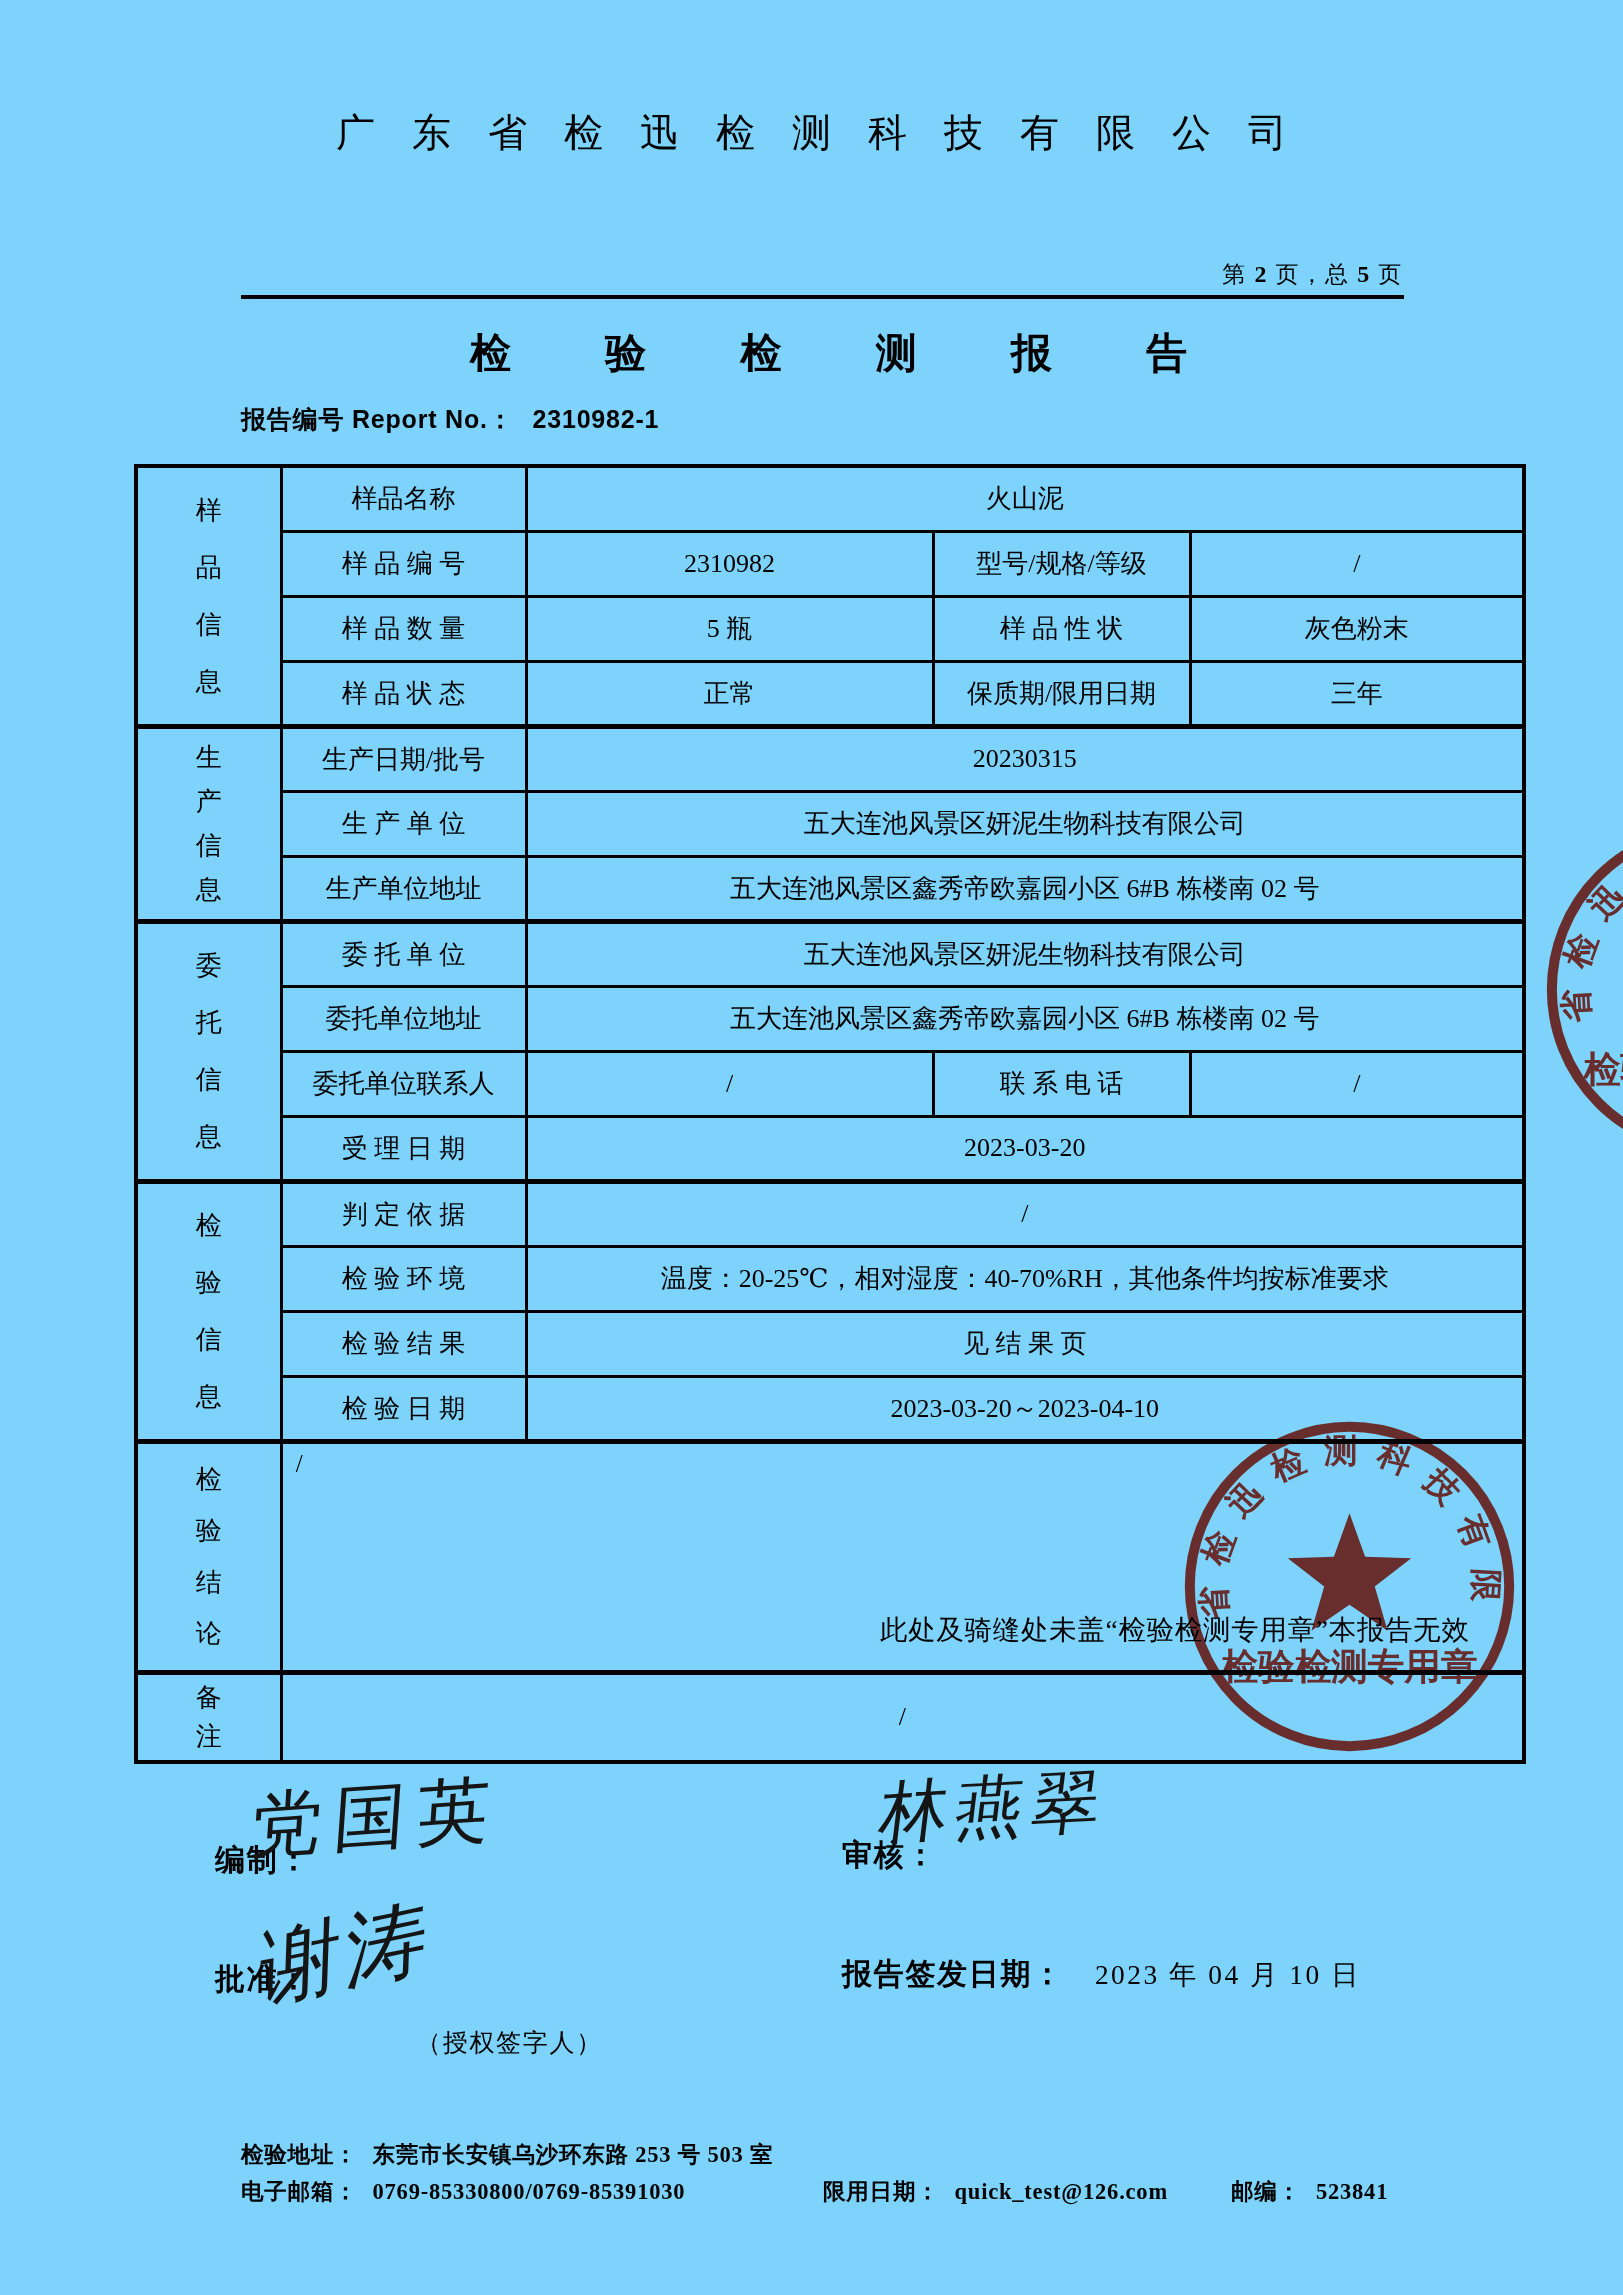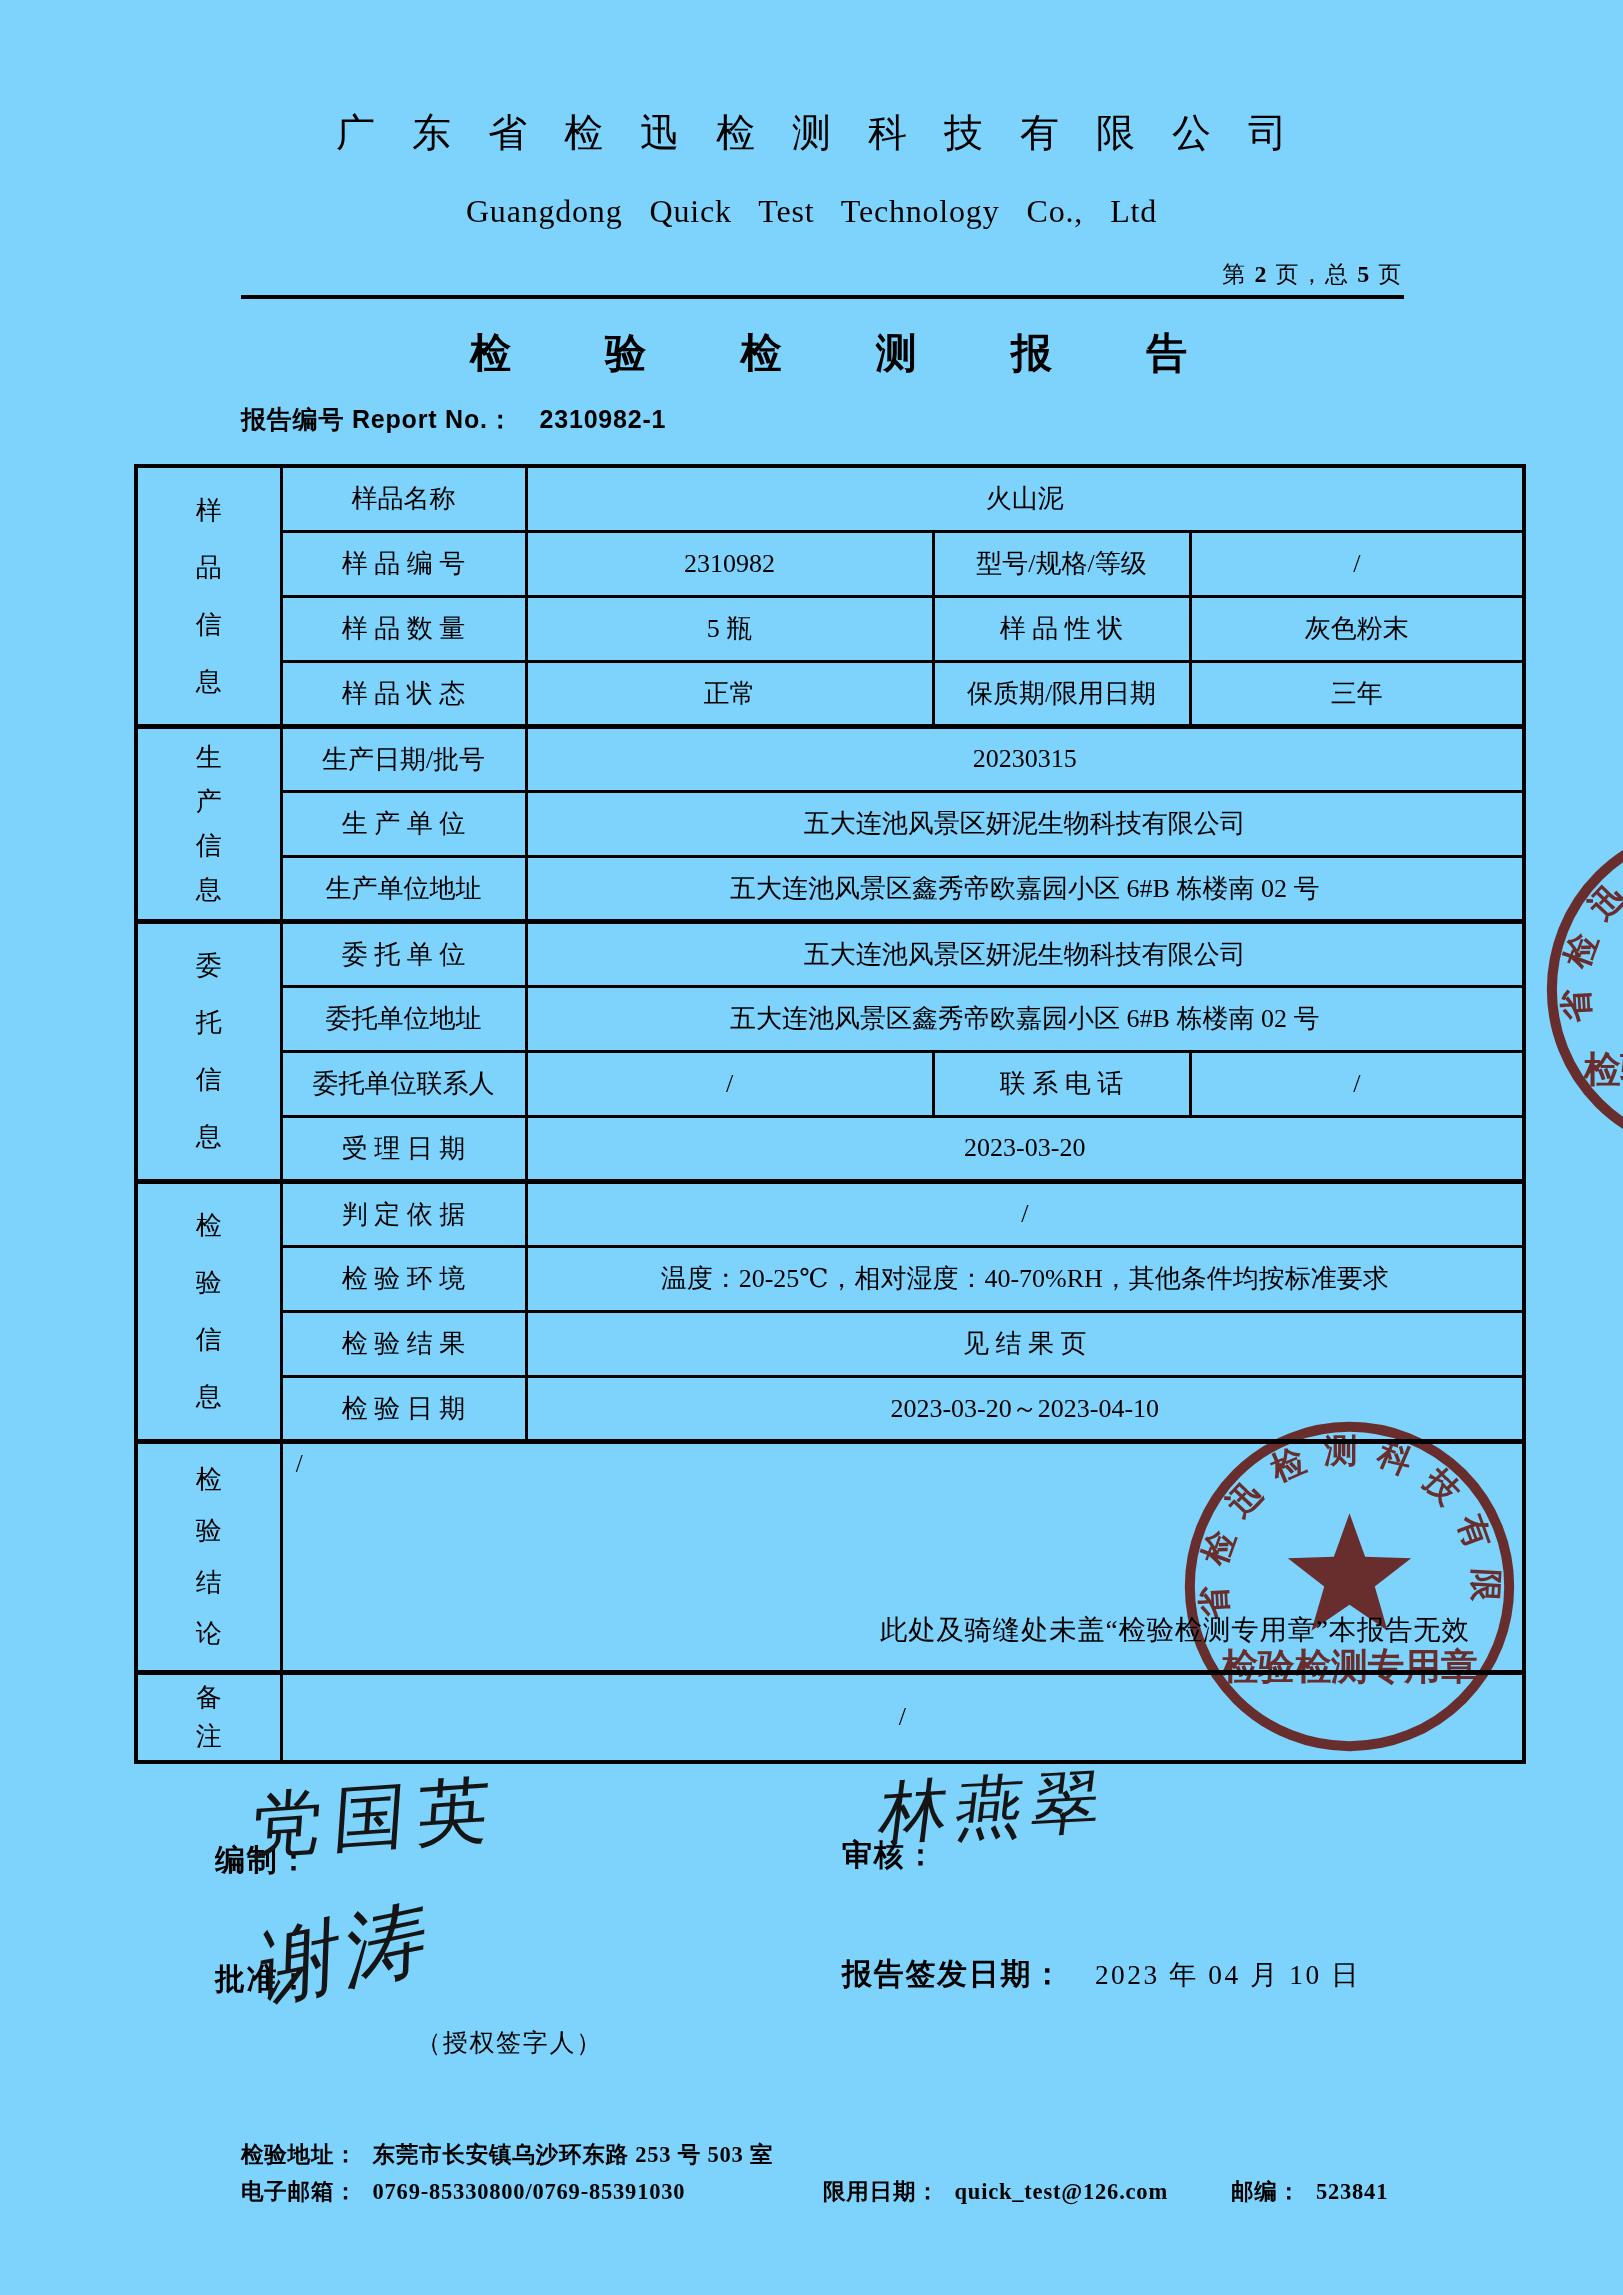--- a/index.html
+++ b/index.html
@@ -34,21 +34,21 @@
   .doc-title{
     position:absolute;top:326px;left:17px;width:100%;
     text-align:center;font-size:41px;font-weight:700;
     letter-spacing:42px;text-indent:42px;white-space:nowrap;
   }
   .report-no-line{
     position:absolute;top:403px;left:241px;
     font-family:"Liberation Sans","DejaVu Sans",sans-serif;
     font-weight:600;font-size:25px;letter-spacing:0.8px;white-space:nowrap;
   }
-  .report-no-line .num{margin-left:26px;text-align:center;}
+  .report-no-line .num{margin-left:19px;text-align:center;}
   
   table.report{
     position:absolute;left:134px;top:464px;
     border-collapse:collapse;table-layout:fixed;
     width:1388px;
   }
   table.report td{
     border:3.3px solid #000;
     font-size:26px;
     text-align:center;vertical-align:middle;
@@ -103,21 +103,20 @@
   .footer .email-group{position:absolute;left:582px;top:0;}
   .footer .zip-group{position:absolute;left:990px;top:0;}
   .footer .gap{display:inline-block;width:15px;}
 </style>
 </head>
 <body>
 
 <div class="page">
 
   <div class="company-cn">广东省检迅检测科技有限公司</div>
-  <div class="company-en">Guangdong Quick Test Technology Co., Ltd</div>
   <div class="page-info"><span>第 </span><b>2</b><span> 页，总 </span><b>5</b><span> 页</span></div>
   <div class="header-rule"></div>
   <div class="doc-title">检 验 检 测 报 告</div>
   <div class="report-no-line"><span>报告编号 Report No.：</span><span class="num">2310982-1</span></div>
 
   <table class="report">
     <colgroup>
         <col style="width:145px">
         <col style="width:245px">
         <col style="width:407px">

